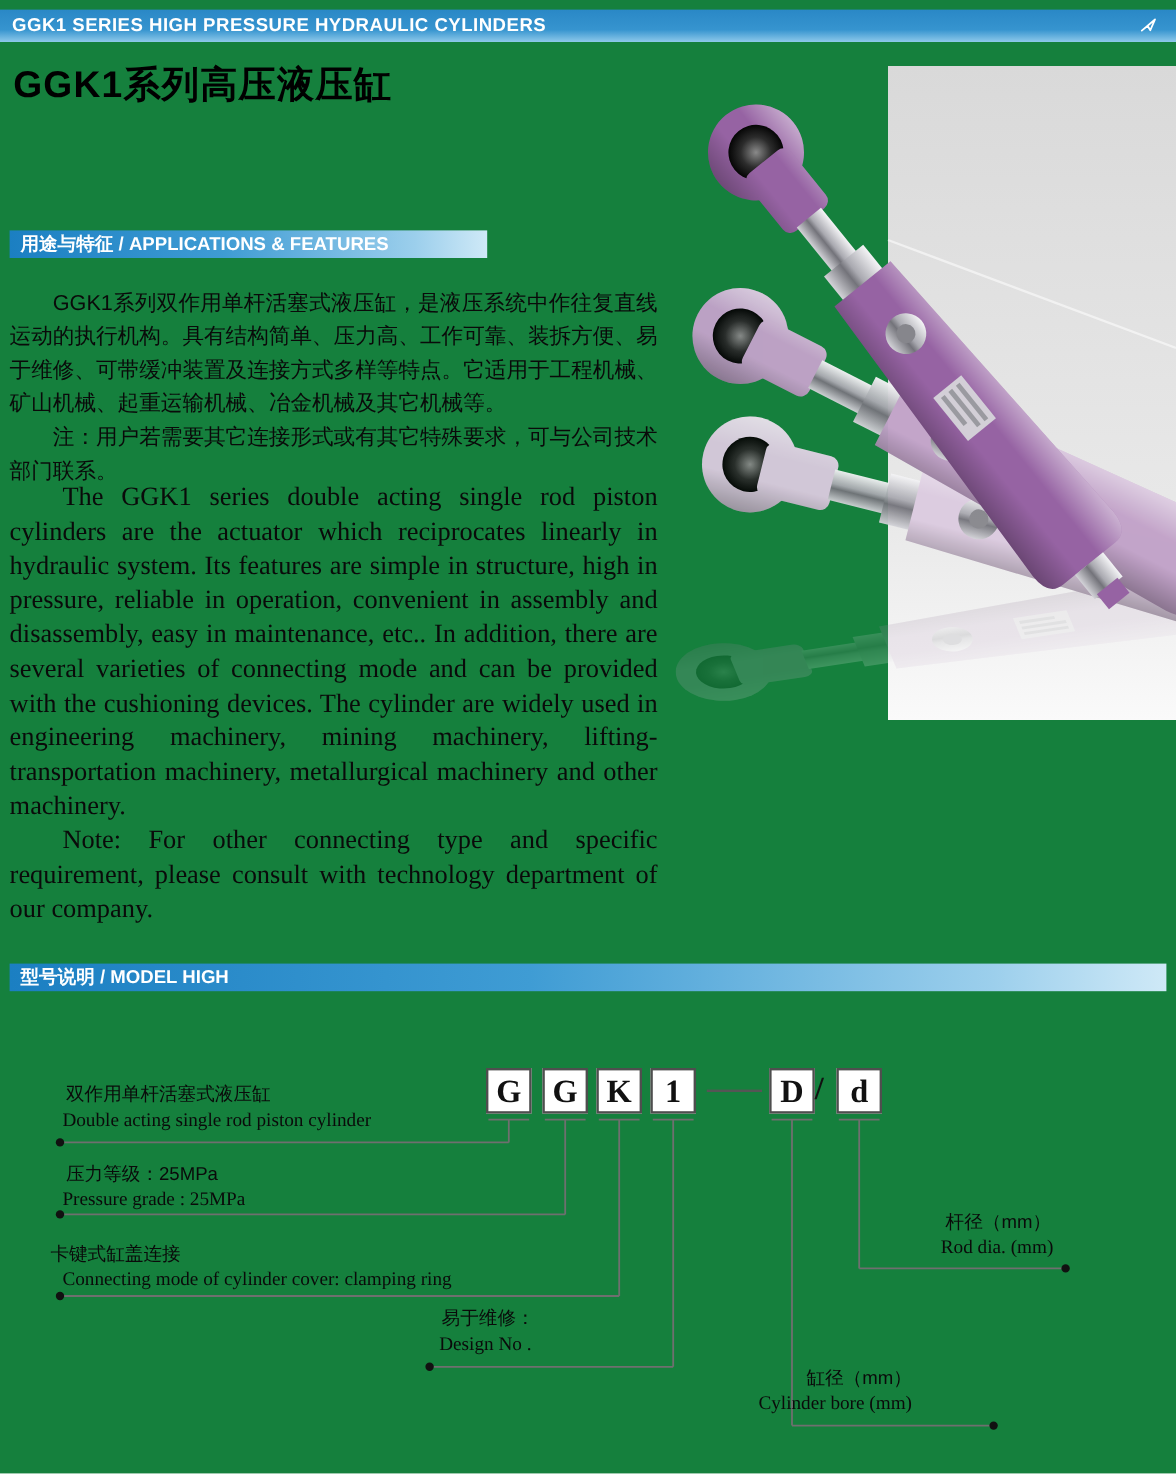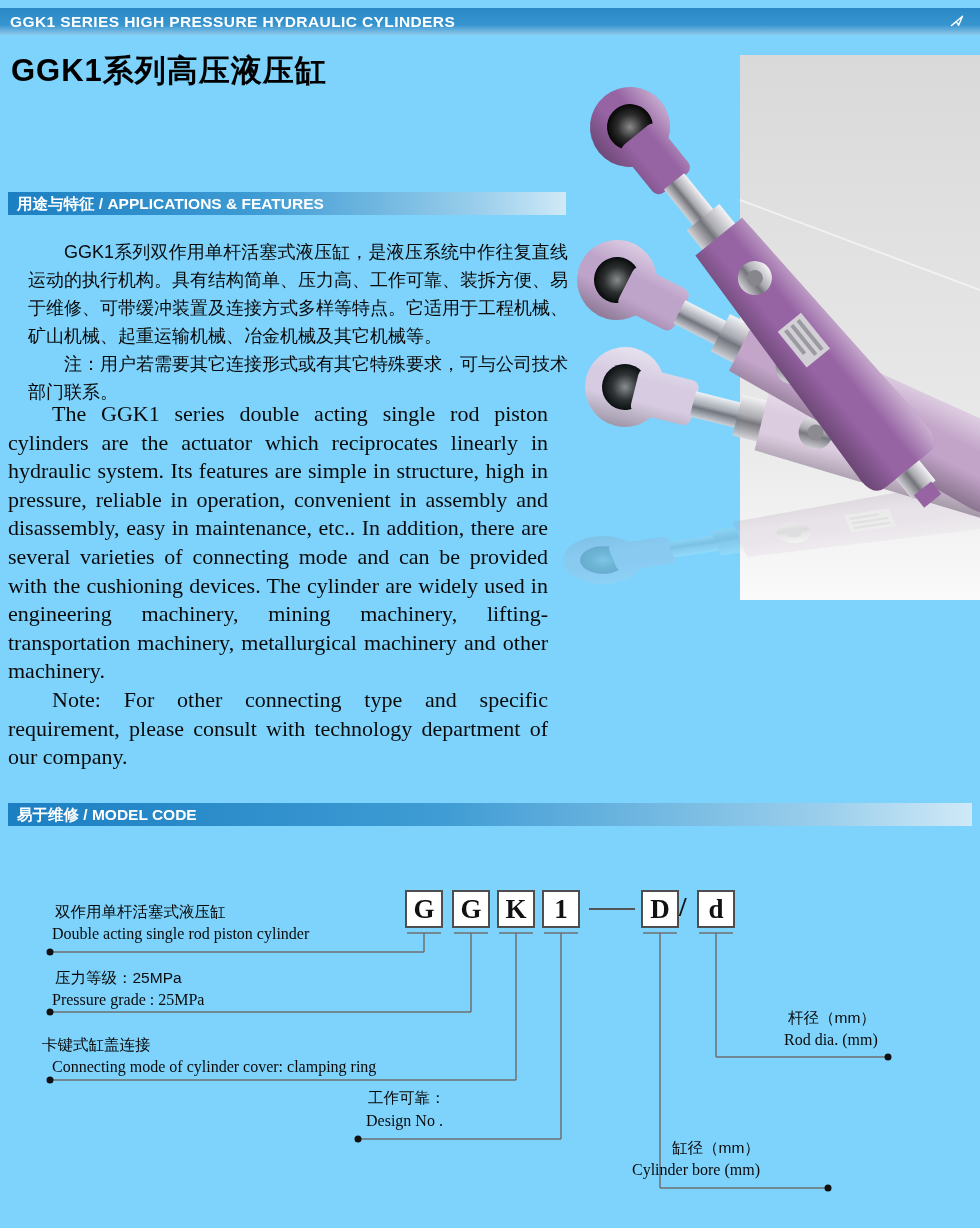--- a/index.html
+++ b/index.html
@@ -3,21 +3,21 @@
 <meta charset="utf-8">
 <style>
   * { margin: 0; padding: 0; box-sizing: border-box; }
   html, body { background: #ffffff; }
   body { font-family: "Liberation Sans", "DejaVu Sans", sans-serif; }
   .page {
     position: relative;
     width: 980px;
     height: 1228px;
     margin: 0 auto;
-    background: #7dd3fc;
+    background: #15803d;
     overflow: hidden;
   }
 
   
   .topbar {
     position: absolute; left: 0; top: 8px; width: 980px; height: 27px;
     background: linear-gradient(180deg, #2a88c6 0%, #3694cf 62%, #8ec9ea 100%);
     display: flex; align-items: center;
   }
   .topbar .bar-title {
@@ -33,29 +33,28 @@
     letter-spacing: 1px; white-space: nowrap;
   }
 
   
   .secbar {
     position: absolute; height: 23px; left: 8px;
     background: linear-gradient(90deg, #1b7fc2 0%, #3f9cd4 45%, #9ccfec 85%, #cfe9f7 100%);
     color: #fff; font-weight: bold; font-size: 15.5px;
     line-height: 23px; padding-left: 9px; white-space: nowrap;
   }
-  .secbar.sec1 { top: 192px; width: 558px; }
+  .secbar.sec1 { top: 192px; width: 398px; }
   .secbar.sec2 { top: 803px; width: 964px; }
 
   
   .cn-para {
     position: absolute; left: 8px; top: 238px; width: 540px;
     font-size: 18px; line-height: 28px; color: #0a0a0a;
     text-align: justify;
-    margin-left: 20px;
   }
   .cn-para p { text-indent: 2em; }
   .en-para {
     position: absolute; left: 8px; top: 400px; width: 540px;
     font-family: "Liberation Serif", "DejaVu Serif", serif;
     font-size: 22px; line-height: 28.6px; color: #0a0a0a;
     text-align: justify;
   }
   .en-para p { text-indent: 2em; }
 
@@ -170,21 +169,21 @@
   <div class="cn-para">
     <p>GGK1系列双作用单杆活塞式液压缸，是液压系统中作往复直线运动的执行机构。具有结构简单、压力高、工作可靠、装拆方便、易于维修、可带缓冲装置及连接方式多样等特点。它适用于工程机械、矿山机械、起重运输机械、冶金机械及其它机械等。</p>
     <p>注：用户若需要其它连接形式或有其它特殊要求，可与公司技术部门联系。</p>
   </div>
 
   <div class="en-para">
     <p>The GGK1 series double acting single rod piston cylinders are the actuator which reciprocates linearly in hydraulic system. Its features are simple in structure, high in pressure, reliable in operation, convenient in assembly and disassembly, easy in maintenance, etc.. In addition, there are several varieties of connecting mode and can be provided with the cushioning devices. The cylinder are widely used in engineering machinery, mining machinery, lifting-transportation machinery, metallurgical machinery and other machinery.</p>
     <p>Note: For other connecting type and specific requirement, please consult with technology department of our company.</p>
   </div>
 
-  <div class="secbar sec2">易于维修  / MODEL CODE</div>
+  <div class="secbar sec2">型号说明  / MODEL HIGH</div>
 
   <div class="diagram">
 
     <svg class="wires" width="980" height="348" viewBox="0 0 980 348">
       <g stroke="#6f6f6f" stroke-width="1.5" fill="none">
 
         <path d="M407 53 H441"></path>
           <path d="M454 53 H488"></path>
           <path d="M499 53 H533"></path>
         <path d="M544 53 H578"></path>
@@ -226,21 +225,21 @@
 
     <div class="lbl-zh" style="left:55px;  top:22px">双作用单杆活塞式液压缸</div>
     <div class="lbl-en" style="left:52px;  top:45px">Double acting single rod piston cylinder</div>
 
     <div class="lbl-zh" style="left:55px;  top:88px">压力等级：25MPa</div>
     <div class="lbl-en" style="left:52px;  top:111px">Pressure grade : 25MPa</div>
 
     <div class="lbl-zh" style="left:42px;  top:155px">卡键式缸盖连接</div>
     <div class="lbl-en" style="left:52px;  top:178px">Connecting mode of cylinder cover: clamping ring</div>
 
-    <div class="lbl-zh" style="left:368px; top:208px">工作可靠：</div>
+    <div class="lbl-zh" style="left:368px; top:208px">易于维修：</div>
     <div class="lbl-en" style="left:366px; top:232px">Design No .</div>
 
     <div class="lbl-zh" style="left:672px; top:258px">缸径（mm）</div>
     <div class="lbl-en" style="left:632px; top:281px">Cylinder bore  (mm)</div>
 
     <div class="lbl-zh" style="left:788px; top:128px">杆径（mm）</div>
     <div class="lbl-en" style="left:784px; top:151px">Rod dia. (mm)</div>
   </div>
 
 </div>

